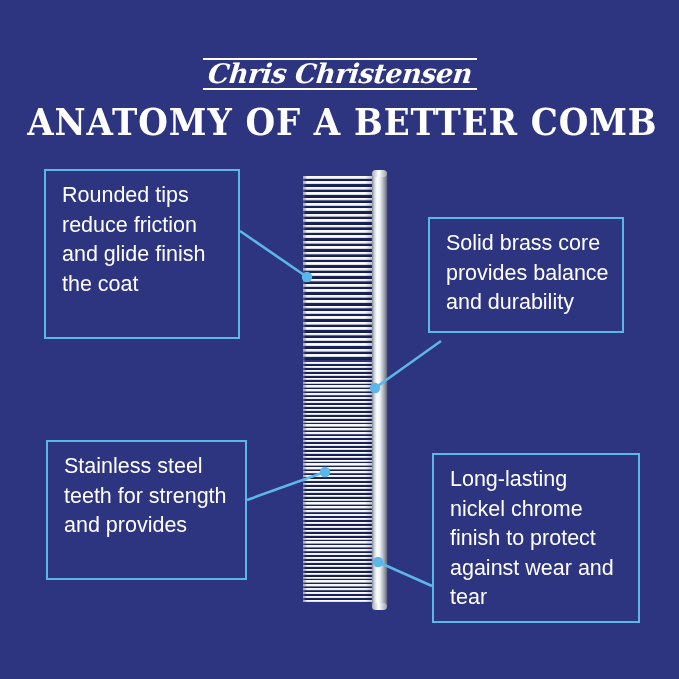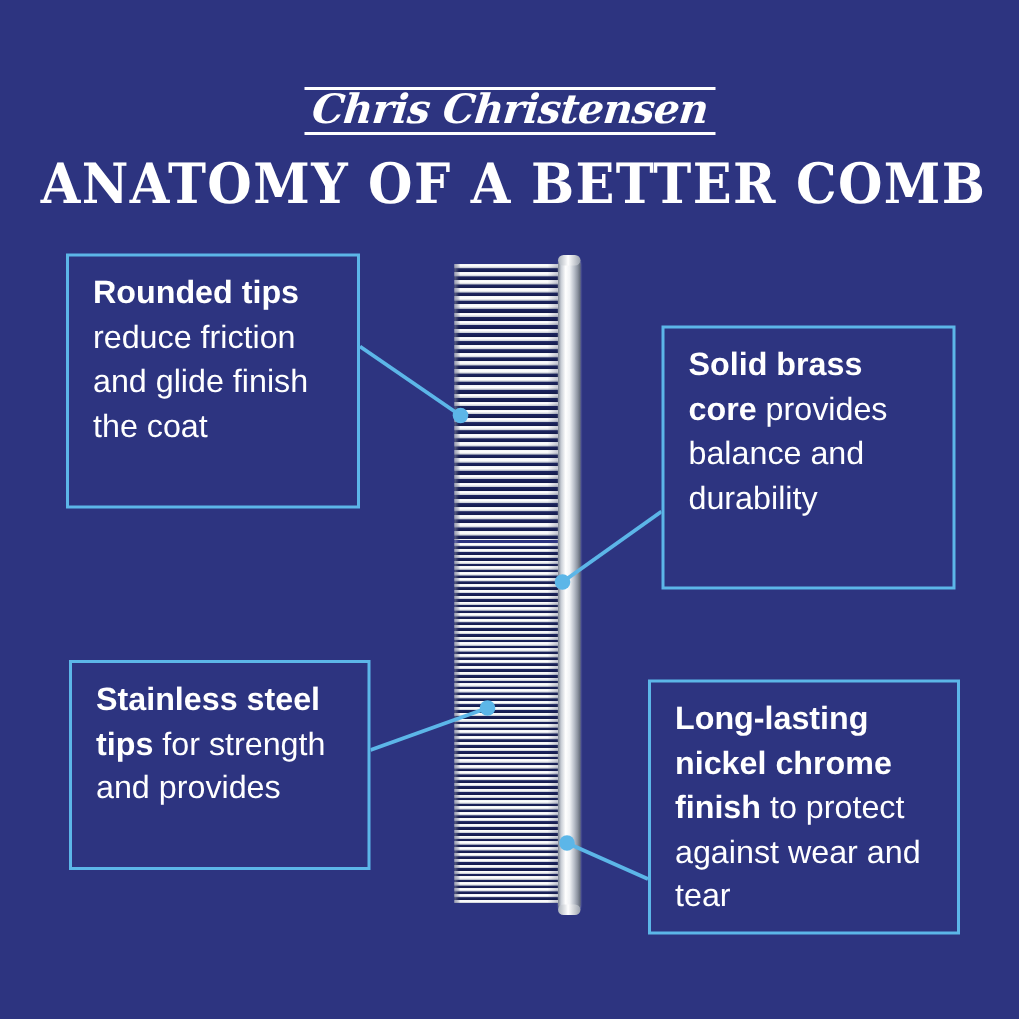--- a/index.html
+++ b/index.html
@@ -76,25 +76,25 @@
     position: absolute;
     box-sizing: border-box;
     border: 2px solid #5cb6e8;
     background: #2d3480;
     color: #ffffff;
     font-size: 21.5px;
     line-height: 29.5px;
     padding: 10px 12px 8px 16px;
     z-index: 6;
   }
-  .callout b { font-weight: 700; }
+  .callout b { font-weight: 400; }
   .callout .txt { font-weight: 400; }
 
   #callout-rounded-tips { left: 44px;  top: 169px; width: 196px; height: 170px; }
-  #callout-brass-core   { left: 441px; top: 217px; width: 196px; height: 176px; }
+  #callout-brass-core   { left: 428px; top: 217px; width: 196px; height: 116px; }
   #callout-steel-teeth  { left: 46px;  top: 440px; width: 201px; height: 140px; }
   #callout-chrome       { left: 432px; top: 453px; width: 208px; height: 170px; }
 
   
   #connectors {
     position: absolute;
     left: 0;
     top: 0;
     width: 679px;
     height: 679px;
@@ -215,20 +215,20 @@
 
   <div class="callout" id="callout-rounded-tips">
     <b>Rounded tips</b><span class="txt"> reduce friction and glide finish the coat</span>
   </div>
 
   <div class="callout" id="callout-brass-core">
     <b>Solid brass core</b><span class="txt"> provides balance and durability</span>
   </div>
 
   <div class="callout" id="callout-steel-teeth">
-    <b>Stainless steel tips</b><span class="txt"> for strength and provides</span>
+    <b>Stainless steel teeth</b><span class="txt"> for strength and provides</span>
   </div>
 
   <div class="callout" id="callout-chrome">
     <b>Long-lasting nickel chrome finish</b><span class="txt"> to protect against wear and tear</span>
   </div>
 
 </div>
 
 </body></html>

